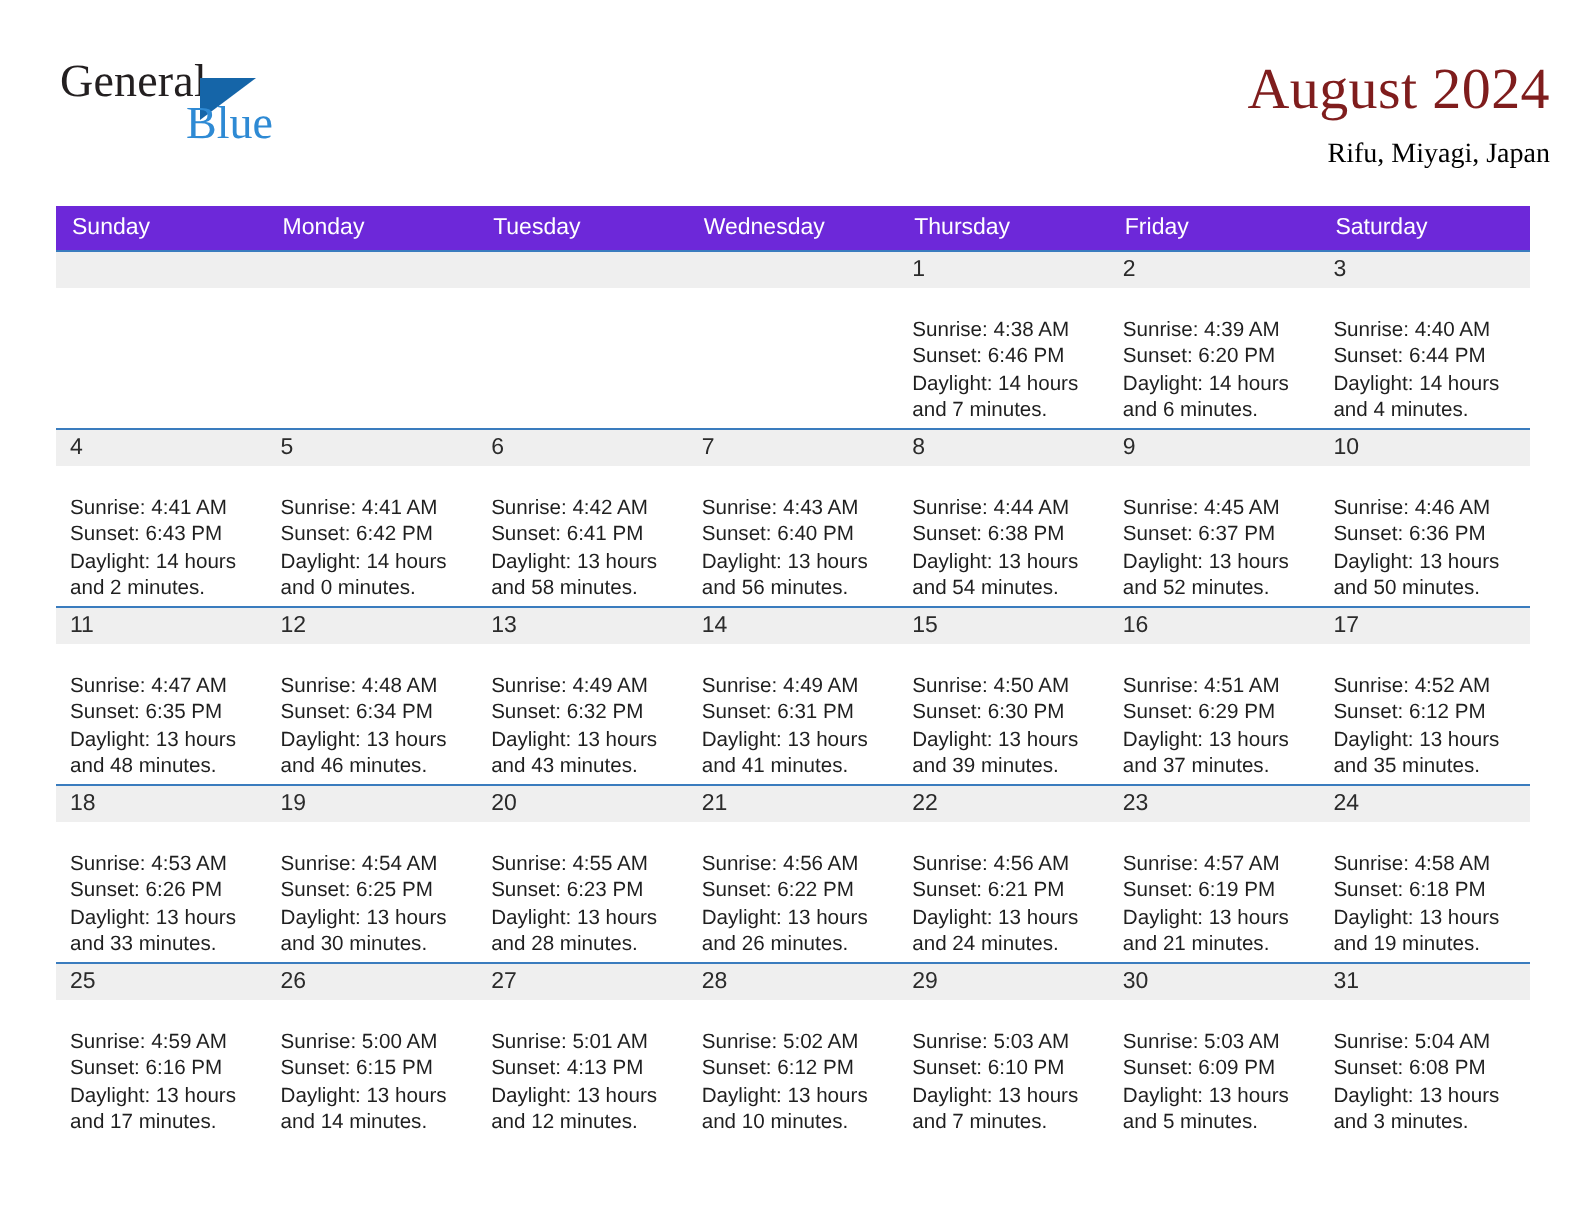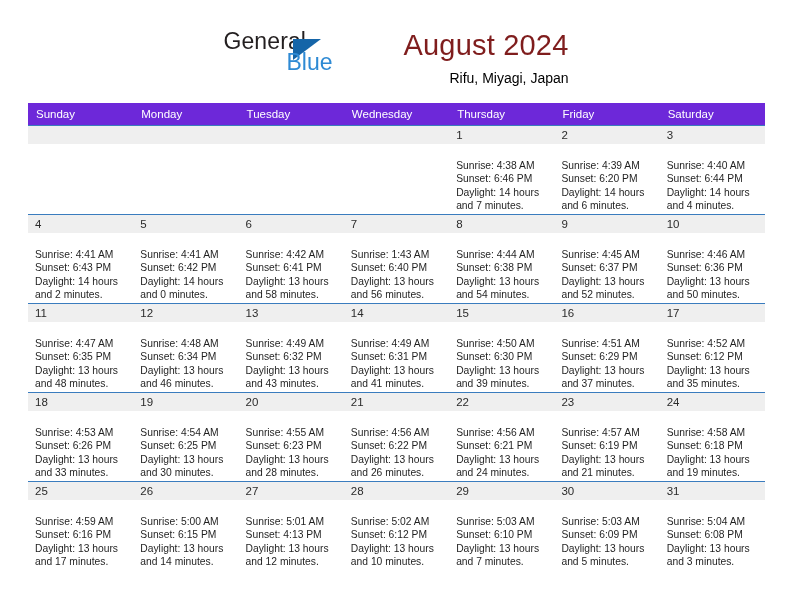--- a/index.html
+++ b/index.html
@@ -19,24 +19,25 @@
     background: #ffffff;
     overflow: hidden;
   }
 
   
   .header {
     position: absolute;
     left: 0; top: 0;
     width: 792px;
     height: 100px;
-    padding: 28px 30px 0 30px;
+    padding: 28px 17px 0 30px;
     display: flex;
-    justify-content: center;
+    justify-content: space-between;
     align-items: flex-start;
+    font-family: Liberation Serif, serif;
   }
   .brand {
     position: relative;
     width: 180px;
     height: 56px;
   }
   .brand-general {
     position: absolute;
     left: 0; top: 0;
     font-size: 23px;
@@ -244,21 +245,21 @@
             <div class="cell-body">
               <div>Sunrise: 4:42 AM</div>
               <div>Sunset: 6:41 PM</div>
               <div>Daylight: 13 hours</div>
               <div>and 58 minutes.</div>
             </div>
           </td>
           <td>
             <div class="daynum-band">7</div>
             <div class="cell-body">
-              <div>Sunrise: 1:43 AM</div>
+              <div>Sunrise: 4:43 AM</div>
               <div>Sunset: 6:40 PM</div>
               <div>Daylight: 13 hours</div>
               <div>and 56 minutes.</div>
             </div>
           </td>
           <td>
             <div class="daynum-band">8</div>
             <div class="cell-body">
               <div>Sunrise: 4:44 AM</div>
               <div>Sunset: 6:38 PM</div>

